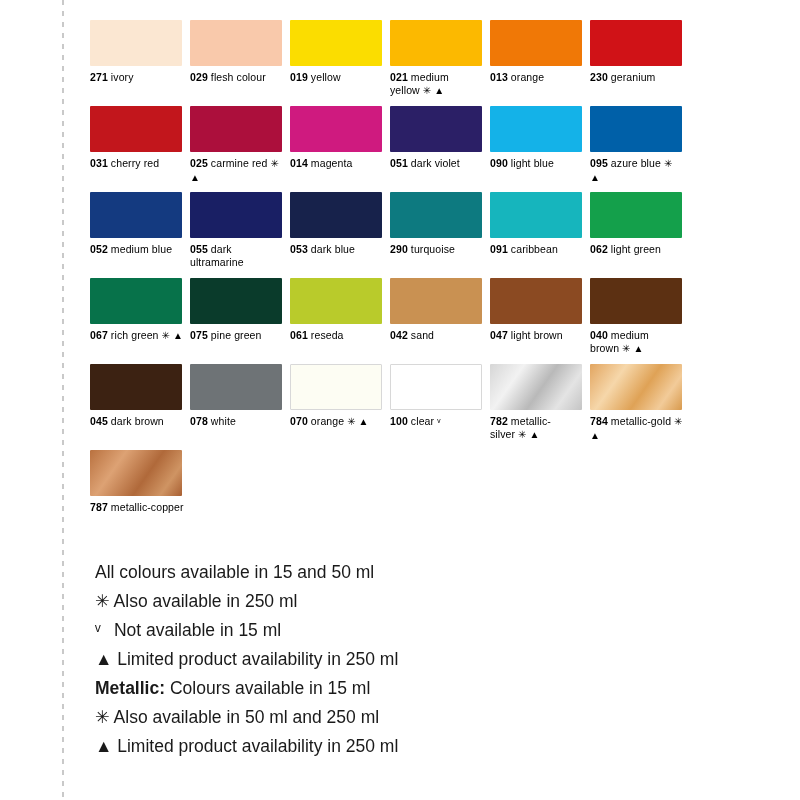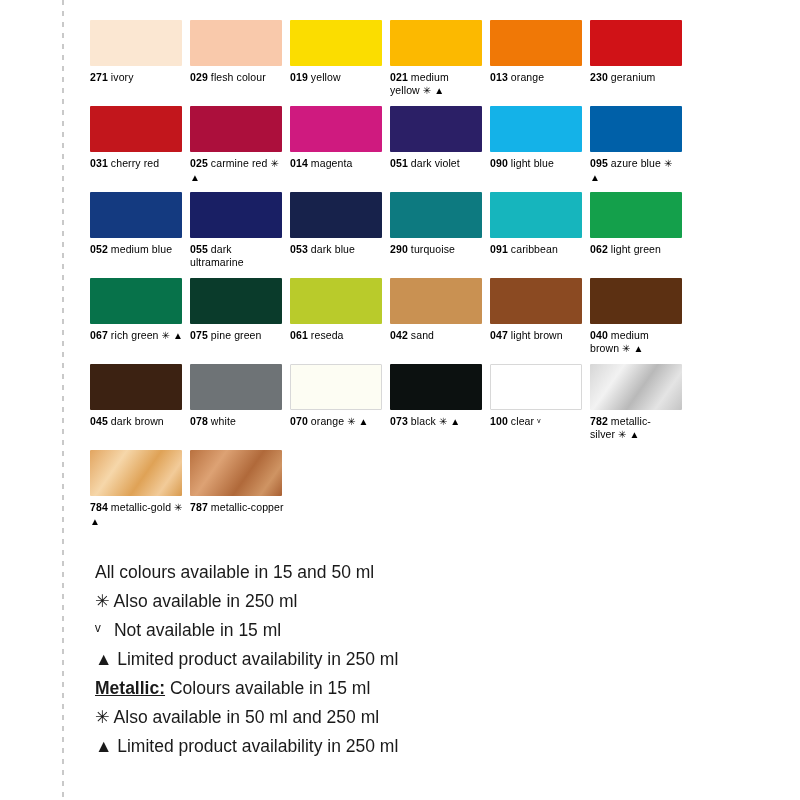--- a/index.html
+++ b/index.html
@@ -78,21 +78,20 @@
     color: #1a1a1a;
     font-family: "Liberation Sans", sans-serif;
     font-weight: 300;
   }
   .note .sym {
     display: inline-block;
     min-width: 14px;
   }
   .note b {
     font-weight: bold;
-    text-decoration: underline;
   }
 </style>
 </head>
 <body>
 
 <div class="perf-edge" id="perf">
     <div class="perf-dot" style="top: 0px;"></div>
     <div class="perf-dot" style="top: 11px;"></div>
     <div class="perf-dot" style="top: 22px;"></div>
     <div class="perf-dot" style="top: 33px;"></div>
@@ -271,24 +270,20 @@
       </div>
       <div class="cell">
         <div class="chip" style="background: rgb(110, 115, 118);"></div>
         <div class="caption"><span class="code">078</span> <span class="nm">white</span></div>
       </div>
       <div class="cell">
         <div class="chip bordered" style="background: rgb(253, 253, 243);"></div>
         <div class="caption"><span class="code">070</span> <span class="nm">orange</span><span style="margin-left: 3px; font-size: 10px;">✳ ▲</span></div>
       </div>
       <div class="cell">
-        <div class="chip" style="background: rgb(12, 17, 16);"></div>
-        <div class="caption"><span class="code">073</span> <span class="nm">black</span><span style="margin-left: 3px; font-size: 10px;">✳ ▲</span></div>
-      </div>
-      <div class="cell">
         <div class="chip bordered" style="background: rgb(255, 255, 255);"></div>
         <div class="caption"><span class="code">100</span> <span class="nm">clear</span><span style="margin-left: 3px; font-size: 10px;">ᵛ</span></div>
       </div>
       <div class="cell">
         <div class="chip" style="background: linear-gradient(125deg, rgb(214, 214, 214) 0%, rgb(242, 242, 242) 28%, rgb(185, 185, 185) 55%, rgb(228, 228, 228) 78%, rgb(196, 196, 196) 100%);"></div>
         <div class="caption"><span class="code">782</span> <span class="nm">metallic-silver</span><span style="margin-left: 3px; font-size: 10px;">✳ ▲</span></div>
       </div>
       <div class="cell">
         <div class="chip" style="background: linear-gradient(125deg, rgb(226, 165, 96) 0%, rgb(246, 215, 170) 30%, rgb(223, 162, 86) 58%, rgb(242, 203, 153) 80%, rgb(216, 154, 77) 100%);"></div>
         <div class="caption"><span class="code">784</span> <span class="nm">metallic-gold</span><span style="margin-left: 3px; font-size: 10px;">✳ ▲</span></div>

